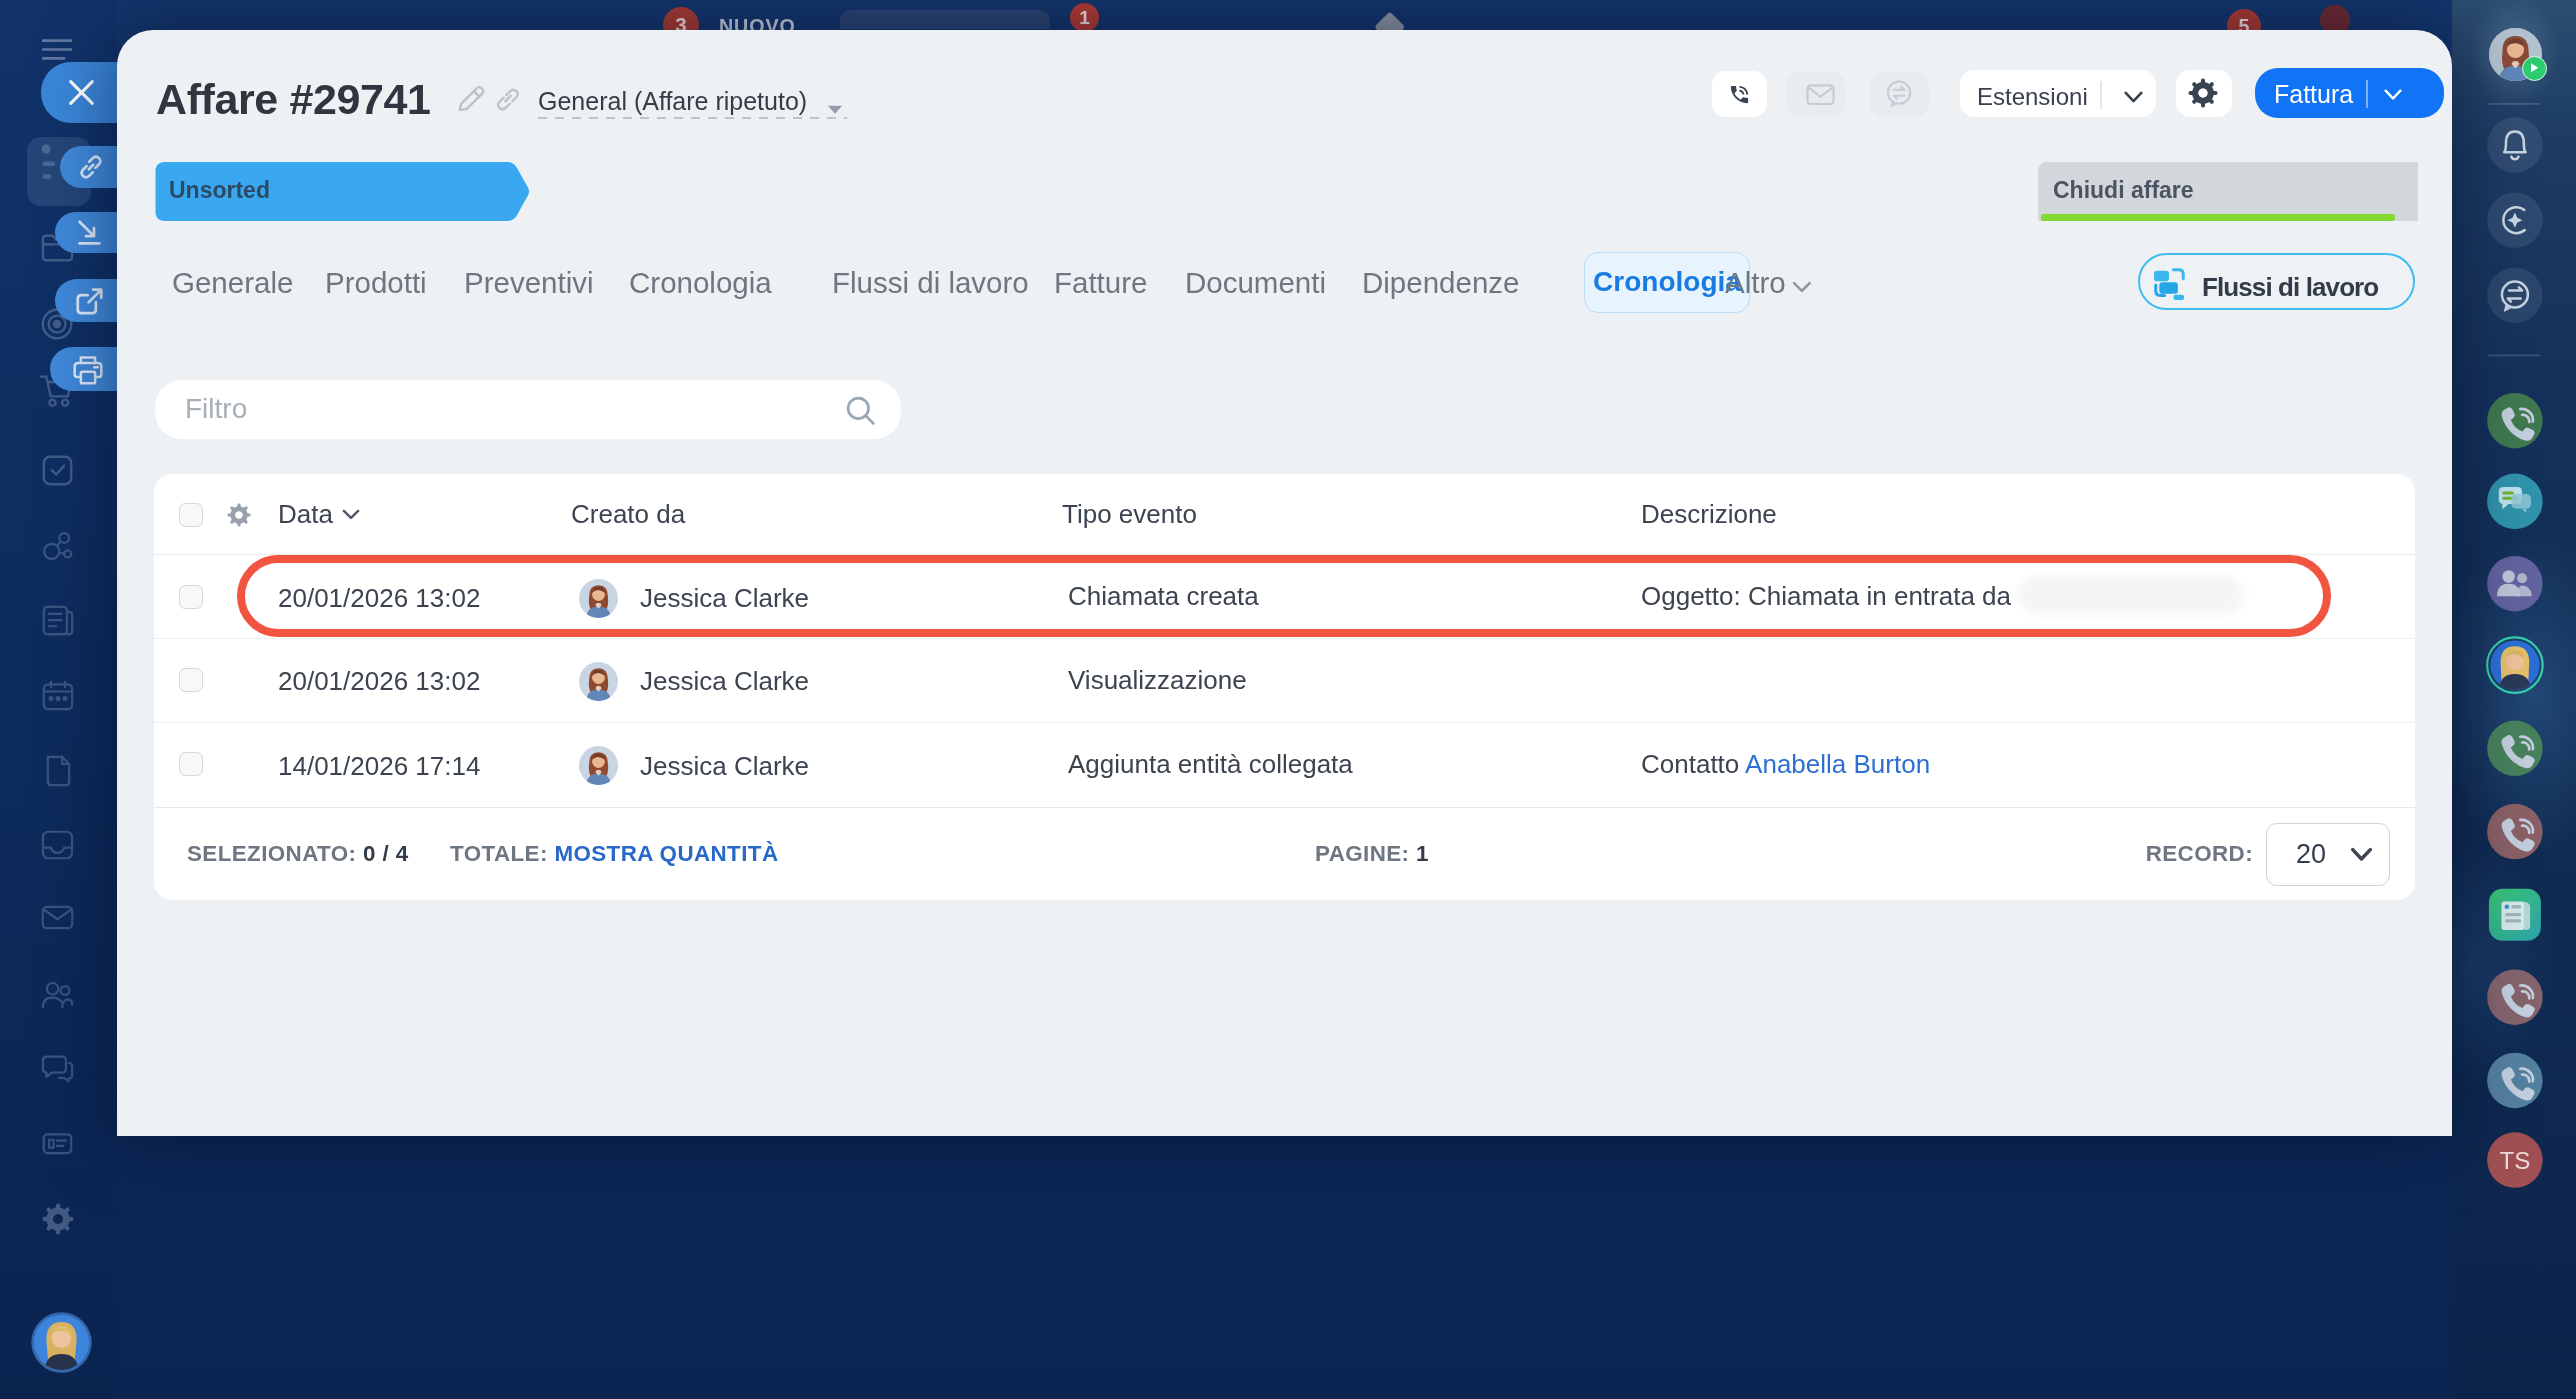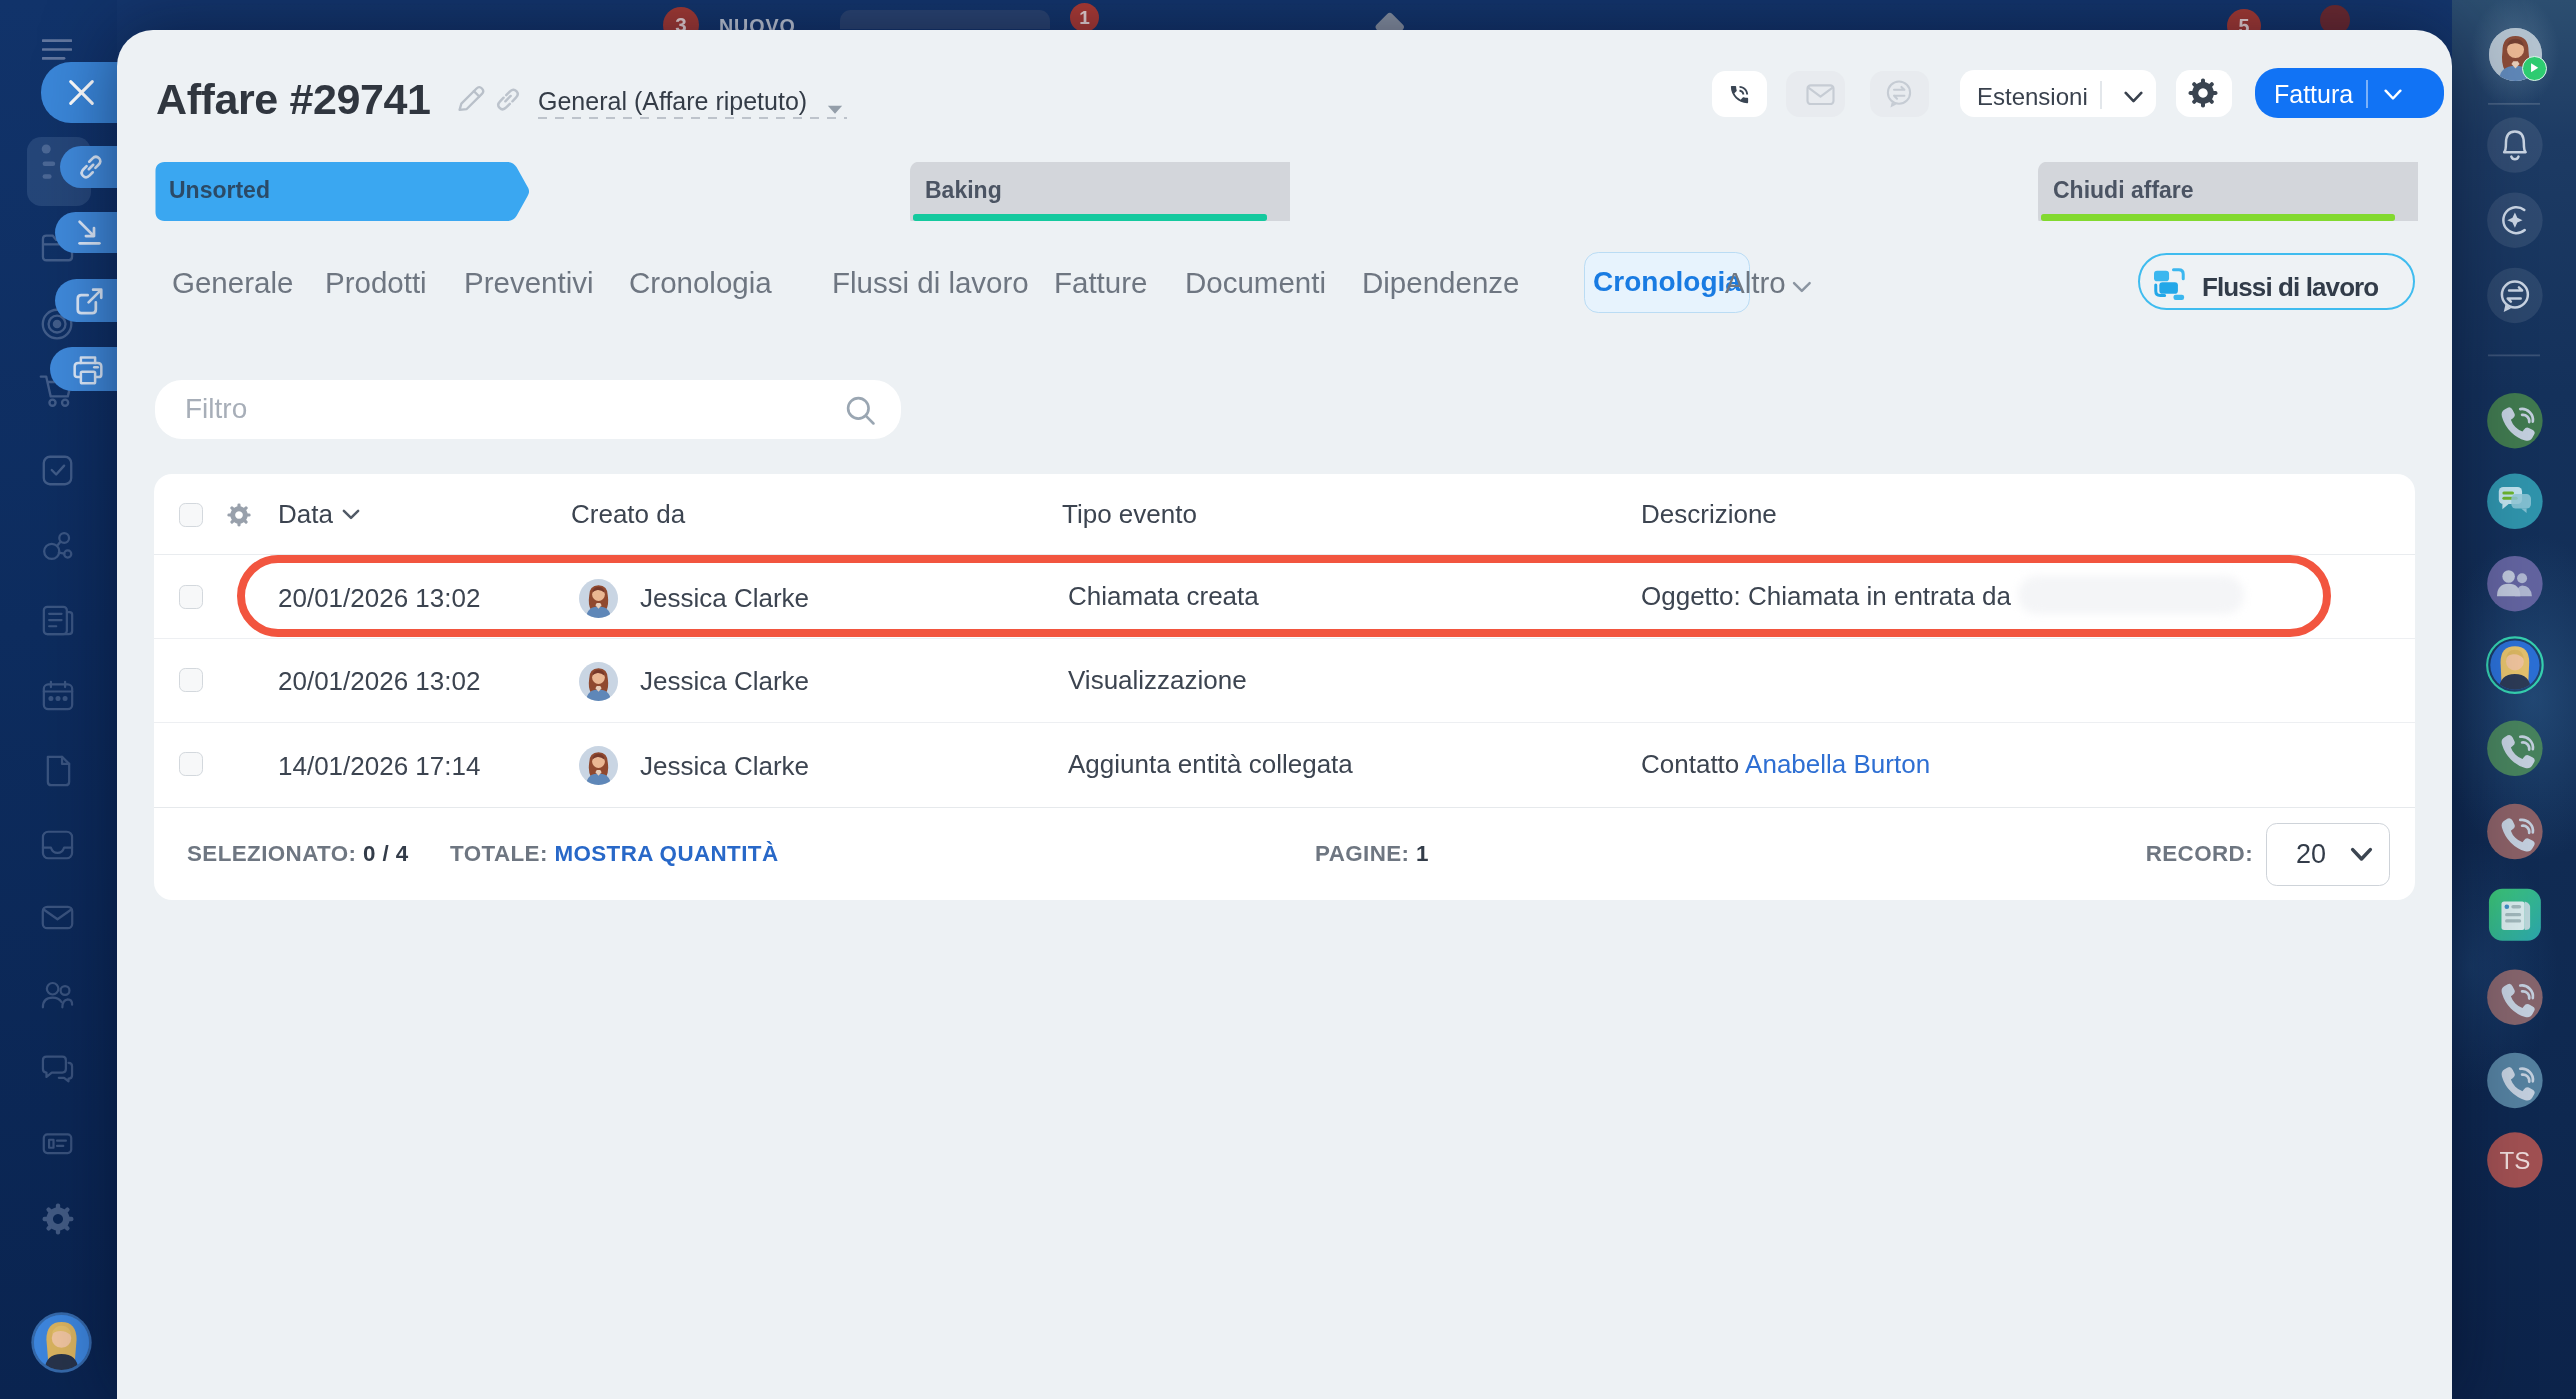--- a/index.html
+++ b/index.html
@@ -299,21 +299,21 @@
   <path d="M11 59 Q12 42 29.5 42 Q47 42 48 59 Z" fill="#5f87b8"></path>
   <path d="M25 40 L29.5 45 L34 40 L32 37 H27 Z" fill="#e7cdb9"></path>
  </svg>
 </div>
 <div class="circ" style="left:2522px;top:56px;width:25px;height:25px;background:#2ecc71;border:1.8px solid #dff5ec;box-sizing:border-box;">
  <svg width="21.5" height="21.5" viewBox="0 0 24 24">
       <path d="M9 7 L17 12 L9 17 Z" fill="#fff"></path>
     </svg>
 </div>
 
-<div id="modal" class="abs" style="left:117px;top:29.5px;width:2335px;height:1370px;background:#edf1f4;border-radius:36px 36px 0 0;box-shadow:0 0 72px rgba(2,8,30,.5);">
+<div id="modal" class="abs" style="left:117px;top:29.5px;width:2335px;height:1106px;background:#edf1f4;border-radius:36px 36px 0 0;box-shadow:0 0 72px rgba(2,8,30,.5);">
 
  <div class="abs" style="left:39px;top:45px;font-size:43px;font-weight:bold;color:#30363f;letter-spacing:-0.4px;">Affare #29741</div>
  <svg class="abs" style="left:339px;top:54px" width="29.5" height="29.5" viewBox="0 0 33 33">
   <g fill="none" stroke="#b9c0c9" stroke-width="2.6" stroke-linecap="round" stroke-linejoin="round">
    <path d="M4 29 L6 22 L23 5 Q26 2 29 5 Q32 8 29 11 L12 28 L4 29 Z"></path>
    <path d="M20 8 L26 14"></path>
   </g>
  </svg>
  <svg class="abs" style="left:376px;top:55px" width="30" height="29" viewBox="0 0 34 32">
   <g fill="none" stroke="#bcc3cc" stroke-width="2.8" stroke-linecap="round">
@@ -373,24 +373,20 @@
  <div class="abs" style="left:2249px;top:50px;width:1.8px;height:28px;background:rgba(255,255,255,.45);"></div>
  <svg class="abs" style="left:2267px;top:59px" width="18" height="11.6" viewBox="0 0 22 14">
       <path d="M2 2 L11 11.5 L20 2" fill="none" stroke="#fff" stroke-width="3" stroke-linecap="round" stroke-linejoin="round"></path>
     </svg>
 
  <svg class="abs" style="left:38px;top:132px" width="380" height="59" viewBox="0 0 424 66">
   <path d="M10 0 H393 C398 0 401.5 2 404 6 L416 27.5 C418.5 31.5 418.5 34.5 416 38.5 L404 60 C401.5 64 398 66 393 66 H10 C4 66 0 62 0 56 V10 C0 4 4 0 10 0 Z" fill="#3aa7f1"></path>
  </svg>
  <div class="abs" style="left:52px;top:147px;font-size:23px;font-weight:bold;color:#2b4a66;">Unsorted</div>
 
- <div class="stg" style="left:793px;">
-      <div class="lbl">Baking</div>
-      <div class="ul" style="background:#14c99e;"></div>
-    </div>
  <div class="stg" style="left:1921px;">
       <div class="lbl">Chiudi affare</div>
       <div class="ul" style="background:#82d92f;"></div>
     </div>
 
  <div class="tab" style="left:55px;">Generale</div>
  <div class="tab" style="left:208px;">Prodotti</div>
  <div class="tab" style="left:347px;">Preventivi</div>
  <div class="tab" style="left:512px;">Cronologia</div>
  <div class="tab" style="left:715px;">Flussi di lavoro</div>

